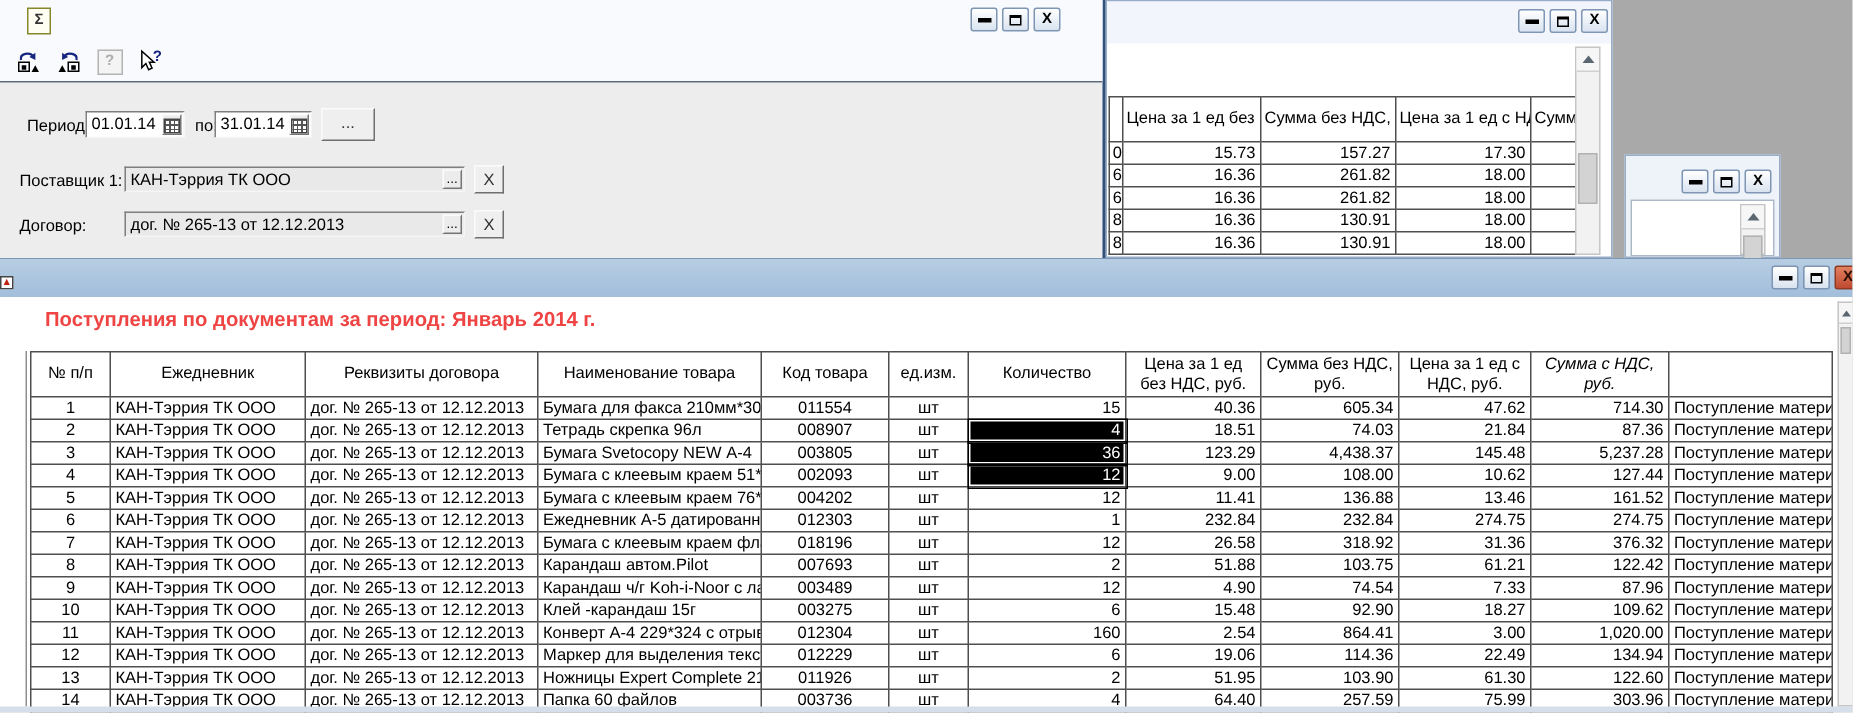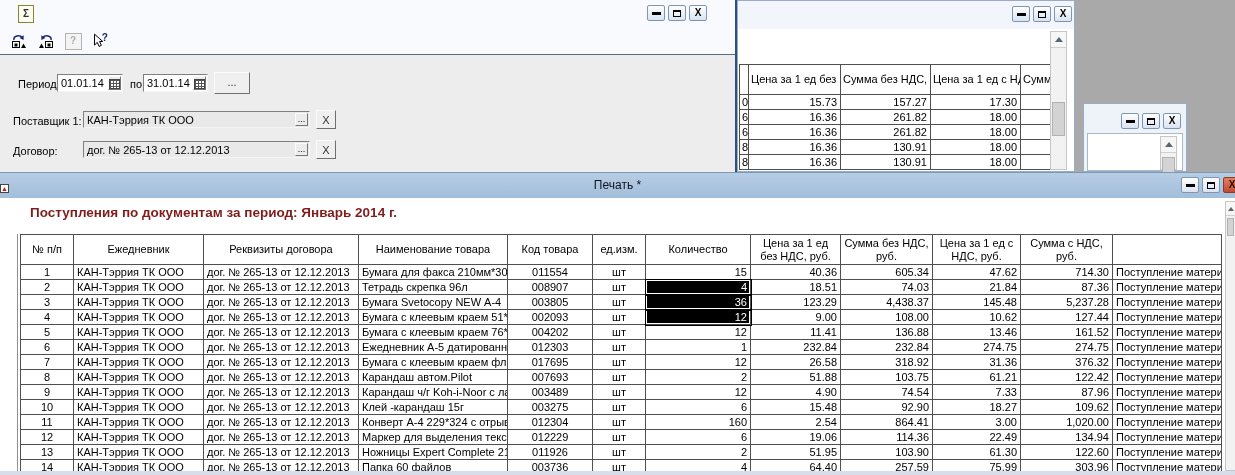--- a/index.html
+++ b/index.html
@@ -88,21 +88,21 @@
   #win4{left:0;top:172px;width:1235px;height:303px;background:#fff;
         border-top:1px solid #7a98b8;z-index:5;}
   #win4 .tb4{height:25px;background:linear-gradient(#b7cde3,#a2bedb);position:relative;overflow:hidden;}
   #win4 .t4title{position:absolute;left:0;right:0;top:5px;text-align:center;
         font-size:12px;color:#10121f;}
   .doc-cut{position:absolute;left:0;top:4px;width:12px;height:16px;overflow:hidden;}
   .doc-cut .doc{width:13px;height:15px;background:#fff;border:1px solid #444;
         font:7px/14px "Liberation Sans",sans-serif;color:#c22212;text-align:center;}
   #win4 .btnrow{right:-6px;top:4px;}
   #win4 .client4{position:absolute;left:0;right:0;top:25px;bottom:0;background:#fff;}
-  .report-title{position:absolute;left:30px;top:7px;font:700 13.5px "Liberation Sans",sans-serif;color:#7f1d1d;}
+  .report-title{position:absolute;left:30px;top:7px;font:700 13.5px "Liberation Sans",sans-serif;color:#ef4444;}
   .guide{position:absolute;left:17px;top:36px;bottom:4px;width:1px;background:#8f8f8f;}
   #main-table{position:absolute;left:20px;top:36px;width:1201px;}
   #win4 .vscroll{right:0;top:3px;bottom:4px;width:10px;border-right:none;}
   #win4 .sbtn{height:13px;}
   #win4 .tri-up{border-left-width:3px;border-right-width:3px;border-bottom-width:4px;}
   #win4 .thumb{top:16px;height:16px;}
   .bottom-strip{position:absolute;left:0;right:0;bottom:0;height:4px;background:#d5dee9;z-index:6;}
 </style>
 </head>
 <body>
@@ -279,21 +279,20 @@
   <span class="f-input gray" style="left:83px;top:141px;width:227px;height:17px;">
     <span>дог. № 265-13 от 12.12.2013</span>
     <span class="mini-btn">...</span>
   </span>
   <span class="push-btn" style="left:316px;top:140px;width:20px;height:19px;">X</span>
 </div>
 
 <div class="win" id="win4">
   <div class="tb4">
     <span class="doc-cut"><span class="doc">▲</span></span>
-    <span class="t4title">Печать *</span>
     <span class="btnrow">
       <span class="wbtn">
           <span class="g-min"></span>
         </span>
       <span class="wbtn">
           <span class="g-max"></span>
         </span>
       <span class="wbtn red">
           <span class="g-x">X</span>
         </span>
@@ -322,21 +321,21 @@
           <th>№ п/п</th>
           <th>Ежедневник</th>
           <th>Реквизиты договора</th>
           <th>Наименование товара</th>
           <th>Код товара</th>
           <th>ед.изм.</th>
           <th>Количество</th>
           <th style="white-space:normal;">Цена за 1 ед без НДС, руб.</th>
           <th style="white-space:normal;">Сумма без НДС, руб.</th>
           <th style="white-space:normal;">Цена за 1 ед с НДС, руб.</th>
-          <th style="white-space:normal;">Сумма с НДС, руб.</th>
+          <th style="white-space:normal;font-style:italic;">Сумма с НДС, руб.</th>
           <th></th>
         </tr>
       </thead>
       <tbody id="main-tbody">
           <tr>
             <td class="a-c">1</td>
             <td class="a-l">КАН-Тэррия ТК ООО</td>
             <td class="a-l">дог. № 265-13 от 12.12.2013</td>
             <td class="a-l">Бумага для факса 210мм*30*</td>
             <td class="a-c">011554</td>
@@ -416,21 +415,21 @@
             <td class="a-r">232.84</td>
             <td class="a-r">274.75</td>
             <td class="a-r">274.75</td>
             <td class="a-l">Поступление матери</td>
           </tr>
           <tr>
             <td class="a-c">7</td>
             <td class="a-l">КАН-Тэррия ТК ООО</td>
             <td class="a-l">дог. № 265-13 от 12.12.2013</td>
             <td class="a-l">Бумага с клеевым краем фла</td>
-            <td class="a-c">017695</td>
+            <td class="a-c">018196</td>
             <td class="a-c">шт</td>
             <td class="a-r">12</td>
             <td class="a-r">26.58</td>
             <td class="a-r">318.92</td>
             <td class="a-r">31.36</td>
             <td class="a-r">376.32</td>
             <td class="a-l">Поступление матери</td>
           </tr>
           <tr>
             <td class="a-c">8</td>

